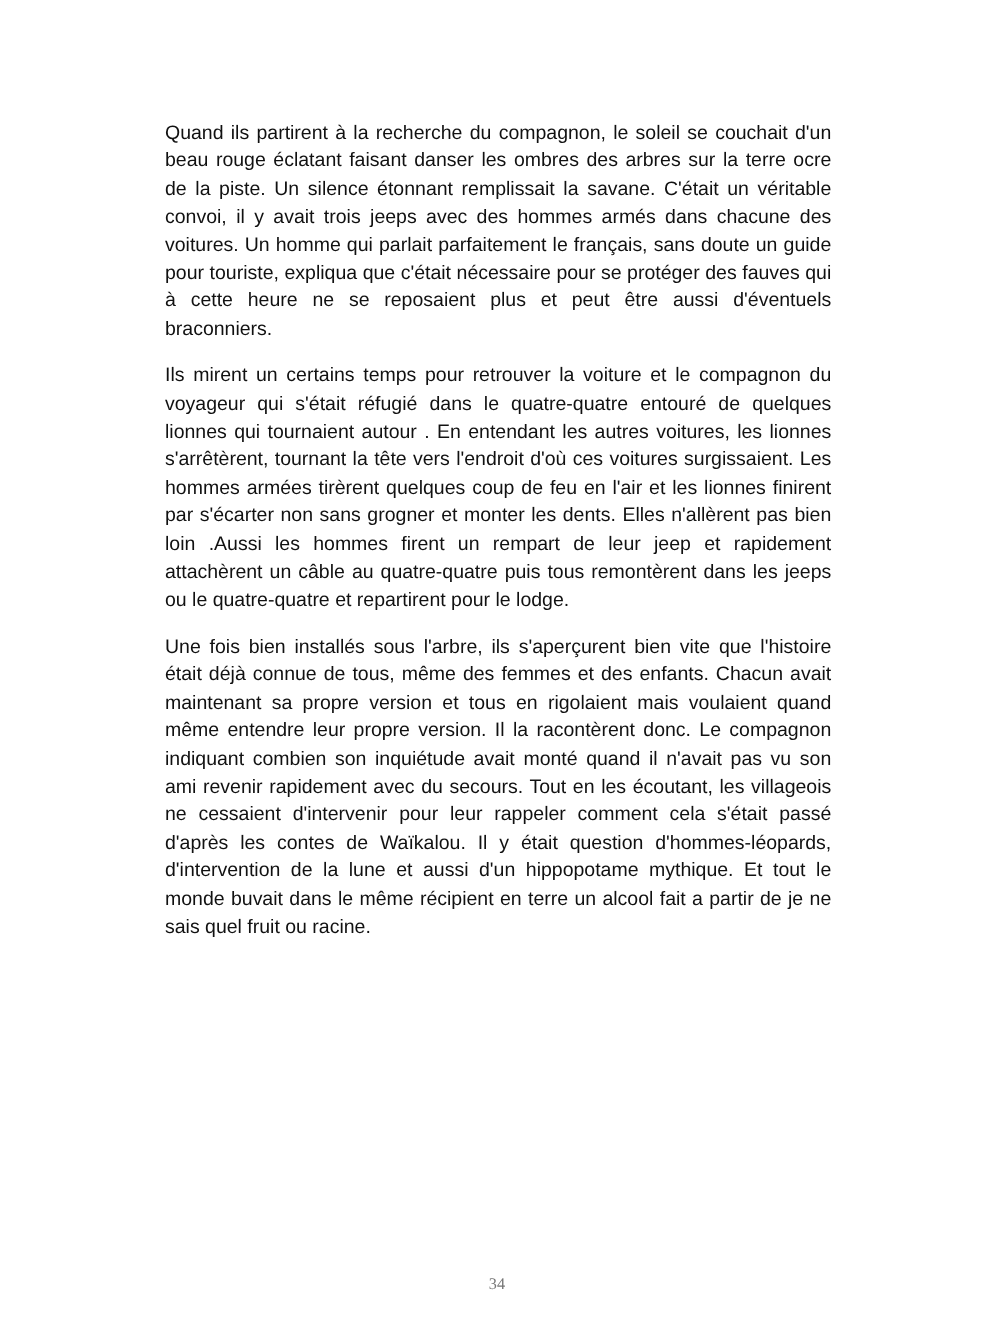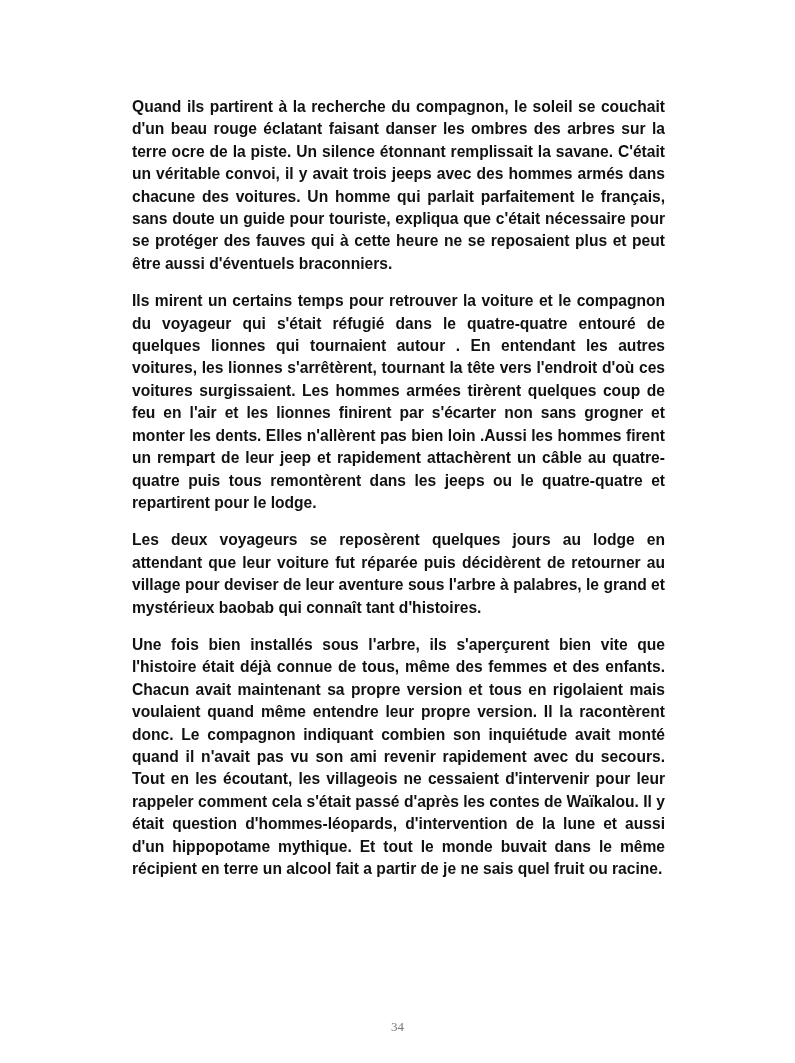--- a/index.html
+++ b/index.html
@@ -28,37 +28,35 @@
       width: 533px;
       font-family: "Liberation Sans", sans-serif;
       font-size: 15.6px;
       line-height: 22.4px;
       color: #111111;
       text-align: justify;
     }
     .para {
       margin: 0 0 15px 0;
       padding: 0;
-      font-weight: bold;
     }
     .page-number {
       position: absolute;
       left: 0;
       width: 795px;
       top: 1019px;
       text-align: center;
       font-family: "Liberation Serif", serif;
       font-size: 13px;
       color: #777777;
     }
   </style>
 </head>
 <body>
 
 <div class="page">
   <div class="text-body">
     <p class="para">Quand ils partirent à la recherche du compagnon, le soleil se couchait d'un beau rouge éclatant faisant danser les ombres des arbres sur la terre ocre de la piste. Un silence étonnant remplissait la savane. C'était un véritable convoi, il y avait trois jeeps avec des hommes armés dans chacune des voitures. Un homme qui parlait parfaitement le français, sans doute un guide pour touriste, expliqua que c'était nécessaire pour se protéger des fauves qui à cette heure ne se reposaient plus et peut être aussi d'éventuels braconniers.</p>
     <p class="para">Ils mirent un certains temps pour retrouver la voiture et le compagnon du voyageur qui s'était réfugié dans le quatre-quatre entouré de quelques lionnes qui tournaient autour . En entendant les autres voitures, les lionnes s'arrêtèrent, tournant la tête vers l'endroit d'où ces voitures surgissaient. Les hommes armées tirèrent quelques coup de feu en l'air et les lionnes finirent par s'écarter non sans grogner et monter les dents. Elles n'allèrent pas bien loin .Aussi les hommes firent un rempart de leur jeep et rapidement attachèrent un câble au quatre-quatre puis tous remontèrent dans les jeeps ou le quatre-quatre et repartirent pour le lodge.</p>
-    <p class="para">Les deux voyageurs se reposèrent quelques jours au lodge en attendant que leur voiture fut réparée puis décidèrent de retourner au village pour deviser de leur aventure sous l'arbre à palabres, le grand et mystérieux baobab qui connaît tant d'histoires.</p>
     <p class="para">Une fois bien installés sous l'arbre, ils s'aperçurent bien vite  que l'histoire était déjà connue de tous, même des femmes et des enfants. Chacun avait maintenant sa propre version et tous en rigolaient mais voulaient quand même entendre leur propre version. Il la racontèrent donc. Le compagnon indiquant combien son inquiétude avait monté quand il n'avait pas vu son ami revenir rapidement avec du secours. Tout en les écoutant, les villageois ne cessaient d'intervenir pour leur rappeler comment cela s'était passé d'après les contes de Waïkalou.  Il y était question d'hommes-léopards, d'intervention de la lune et aussi d'un hippopotame mythique. Et tout le monde buvait dans le même récipient en terre un alcool fait a partir de je ne sais quel fruit ou racine.</p>
   </div>
   <div class="page-number">34</div>
 </div>
 
 </body></html>

